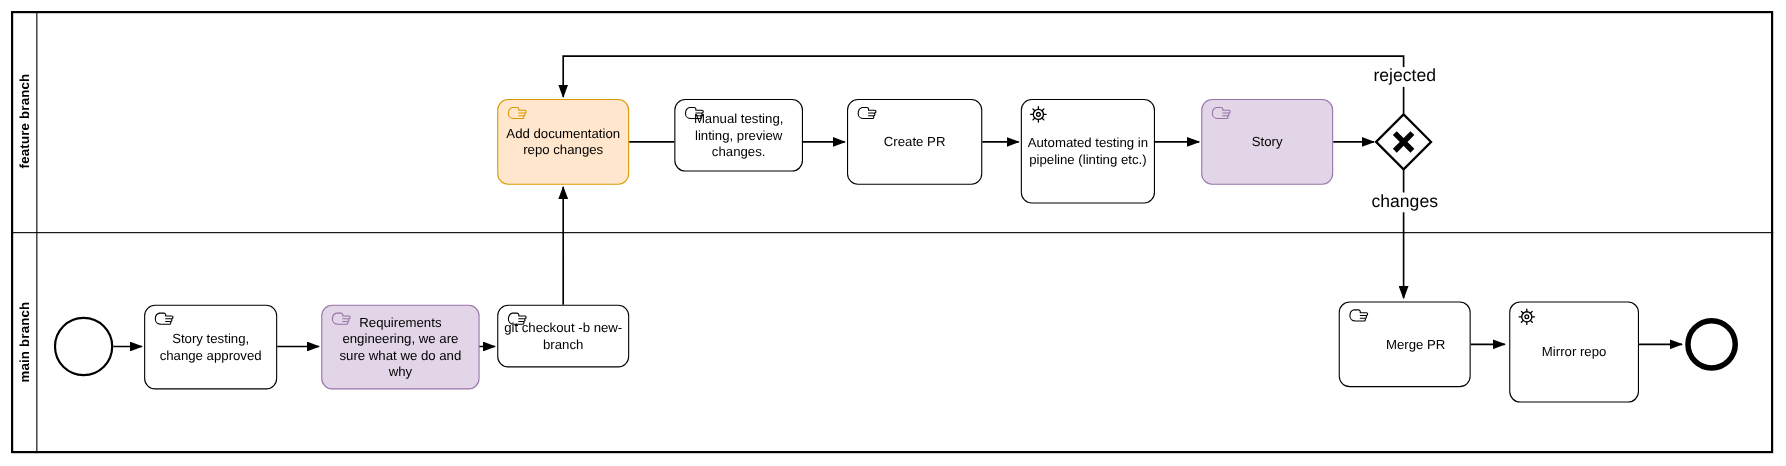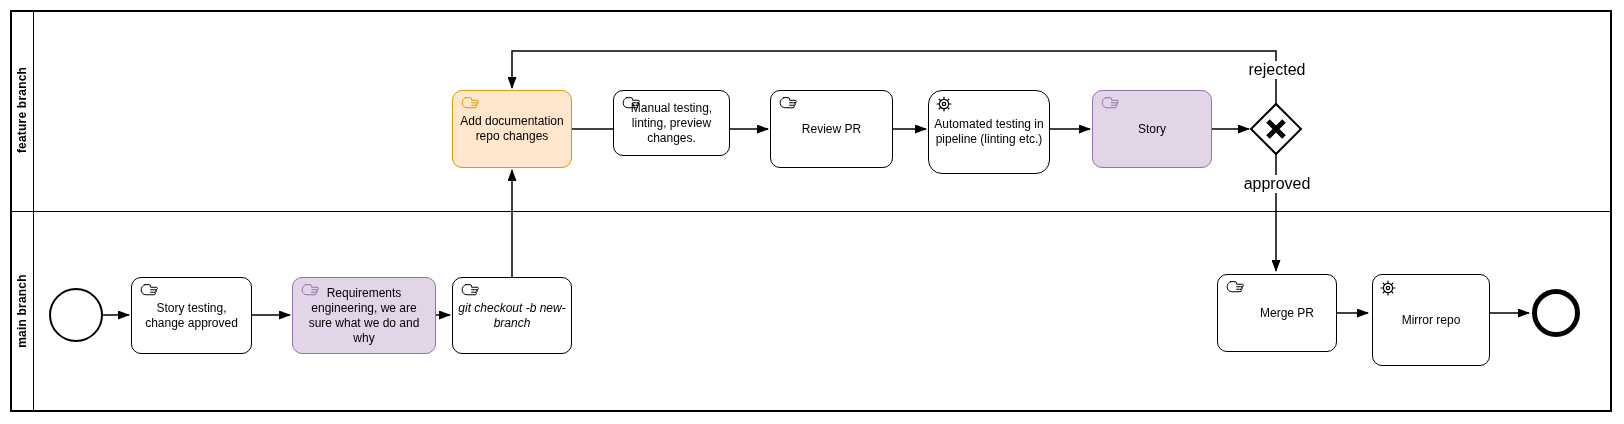--- a/index.html
+++ b/index.html
@@ -94,21 +94,21 @@
   <div class="task task--purple" style="left:292px; top:277px; width:144px; height:77px;">
     <span class="icon">
       <svg viewBox="0 0 24 17" width="20" height="15">
           <path d="M6.8 1.5 H12 a1.9 1.9 0 0 1 1.9 1.9 V4.6 h6.6 a1.5 1.5 0 0 1 0 3 h-1.2 a1.5 1.5 0 0 1 0 3 h-1.2 a1.5 1.5 0 0 1 0 3 H8.6 C5.2 13.6 2.6 11.3 2.6 8 2.6 4.9 4.2 2.3 6.8 1.5 Z"></path>
           <path d="M13.9 7.6 h4.6 M13.9 10.6 h3.4"></path>
         </svg>
     </span>
     <div class="task-label">Requirements engineering, we are sure what we do and why</div>
   </div>
 
-  <div class="task" style="left:452px; top:277px; width:120px; height:77px;font-style:italic;">
+  <div class="task" style="left:452px; top:277px; width:120px; height:57px;">
     <span class="icon">
       <svg viewBox="0 0 24 17" width="20" height="15">
           <path d="M6.8 1.5 H12 a1.9 1.9 0 0 1 1.9 1.9 V4.6 h6.6 a1.5 1.5 0 0 1 0 3 h-1.2 a1.5 1.5 0 0 1 0 3 h-1.2 a1.5 1.5 0 0 1 0 3 H8.6 C5.2 13.6 2.6 11.3 2.6 8 2.6 4.9 4.2 2.3 6.8 1.5 Z"></path>
           <path d="M13.9 7.6 h4.6 M13.9 10.6 h3.4"></path>
         </svg>
     </span>
     <div class="task-label">git checkout -b new-branch</div>
   </div>
 
   <div class="task" style="left:1217px; top:274px; width:120px; height:78px;padding-left:20px;">
@@ -152,24 +152,24 @@
     <div class="task-label">Manual testing, linting, preview changes.</div>
   </div>
 
   <div class="task" style="left:770px; top:90px; width:123px; height:78px;">
     <span class="icon">
       <svg viewBox="0 0 24 17" width="20" height="15">
           <path d="M6.8 1.5 H12 a1.9 1.9 0 0 1 1.9 1.9 V4.6 h6.6 a1.5 1.5 0 0 1 0 3 h-1.2 a1.5 1.5 0 0 1 0 3 h-1.2 a1.5 1.5 0 0 1 0 3 H8.6 C5.2 13.6 2.6 11.3 2.6 8 2.6 4.9 4.2 2.3 6.8 1.5 Z"></path>
           <path d="M13.9 7.6 h4.6 M13.9 10.6 h3.4"></path>
         </svg>
     </span>
-    <div class="task-label">Review PR</div>
+    <div class="task-label">Create PR</div>
   </div>
 
-  <div class="task" style="left:928px; top:90px; width:122px; height:84px;border-radius:14px;">
+  <div class="task" style="left:928px; top:90px; width:122px; height:95px;">
     <span class="icon">
       <svg viewBox="0 0 16 16" width="16" height="16">
           <circle cx="8" cy="8" r="4.6"></circle>
           <circle cx="8" cy="8" r="1.7"></circle>
           <path d="M8 1 V3.4 M8 12.6 V15 M1 8 H3.4 M12.6 8 H15 M3.05 3.05 L4.75 4.75 M11.25 11.25 L12.95 12.95 M12.95 3.05 L11.25 4.75 M4.75 11.25 L3.05 12.95"></path>
         </svg>
     </span>
     <div class="task-label">Automated testing in pipeline (linting etc.)</div>
   </div>
 
@@ -177,15 +177,15 @@
     <span class="icon">
       <svg viewBox="0 0 24 17" width="20" height="15">
           <path d="M6.8 1.5 H12 a1.9 1.9 0 0 1 1.9 1.9 V4.6 h6.6 a1.5 1.5 0 0 1 0 3 h-1.2 a1.5 1.5 0 0 1 0 3 h-1.2 a1.5 1.5 0 0 1 0 3 H8.6 C5.2 13.6 2.6 11.3 2.6 8 2.6 4.9 4.2 2.3 6.8 1.5 Z"></path>
           <path d="M13.9 7.6 h4.6 M13.9 10.6 h3.4"></path>
         </svg>
     </span>
     <div class="task-label">Story</div>
   </div>
 
   <div class="edge-label" style="left:1277px; top:70px;">rejected</div>
-  <div class="edge-label" style="left:1277px; top:184px;">approved</div>
+  <div class="edge-label" style="left:1277px; top:184px;">changes</div>
 
 </div>
 
 </body></html>

